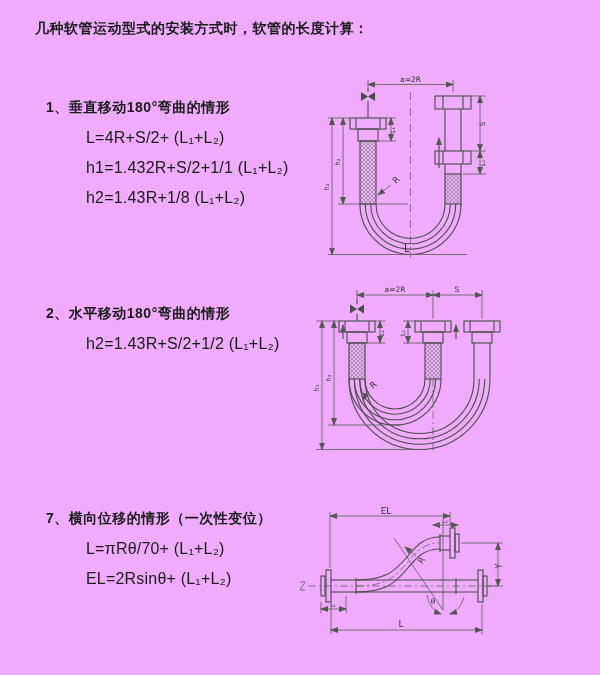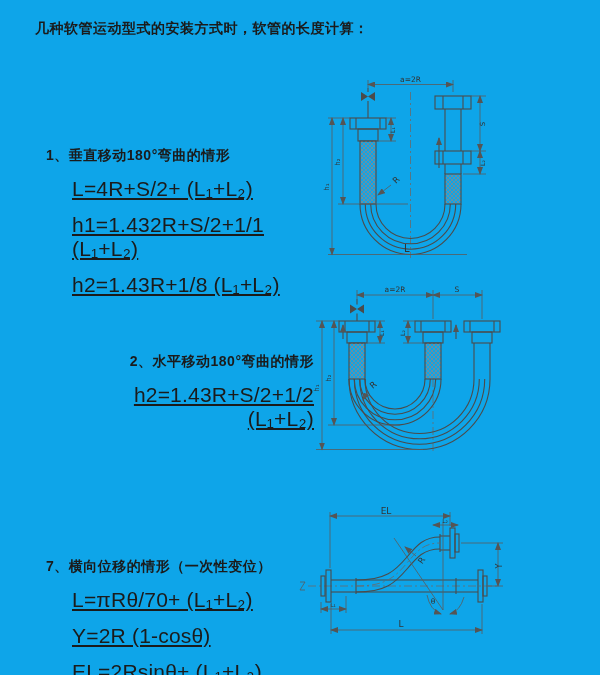--- a/index.html
+++ b/index.html
@@ -1,50 +1,49 @@
 <!DOCTYPE html>
 <html><head>
 <meta charset="utf-8">
 <style>
   html,body{margin:0;padding:0;background:#e8e8e8;}
-  .page{position:relative;width:600px;height:675px;background:#0ea5e9;overflow:hidden;
+  .page{position:relative;width:600px;height:675px;background:#f0abfc;overflow:hidden;
         font-family:"Liberation Sans","DejaVu Sans",sans-serif;color:#1b1b1b;}
   .title{position:absolute;left:35px;top:20px;font-size:14px;font-weight:700;letter-spacing:0.5px;}
   .sec{position:absolute;width:268px;}
-  .sec-h{font-size:14px;font-weight:700;letter-spacing:0.5px;margin-top:48px;}
-  .formula{font-size:21px;margin:12px 0 0 26px;letter-spacing:0.2px;text-decoration:underline;}
+  .sec-h{font-size:14px;font-weight:700;letter-spacing:0.5px;}
+  .formula{font-size:16px;margin:12px 0 0 40px;letter-spacing:0.2px;}
   svg.diag{position:absolute;}
   .dr{stroke:#4b4b4b;stroke-width:1.1;fill:none;}
   .dm{stroke:#5a5a5a;stroke-width:0.8;fill:none;}
   .ctr{stroke:#6a6a6a;stroke-width:0.8;fill:none;stroke-dasharray:8 3 2 3;}
   .diag text{fill:#333;font-family:"DejaVu Sans",sans-serif;}
 </style>
 </head>
 <body>
 
 <div class="page">
 
   <div class="title">几种软管运动型式的安装方式时，软管的长度计算：</div>
 
   <section class="sec" style="left:46px;top:99px;">
     <div class="sec-h">1、垂直移动180°弯曲的情形</div>
     <div class="formula">L=4R+S/2+ (L₁+L₂)</div>
     <div class="formula">h1=1.432R+S/2+1/1 (L₁+L₂)</div>
     <div class="formula">h2=1.43R+1/8 (L₁+L₂)</div>
   </section>
 
-  <section class="sec" style="left:46px;top:305px;text-align:right;">
+  <section class="sec" style="left:46px;top:305px;">
     <div class="sec-h">2、水平移动180°弯曲的情形</div>
     <div class="formula">h2=1.43R+S/2+1/2 (L₁+L₂)</div>
   </section>
 
   <section class="sec" style="left:46px;top:510px;">
     <div class="sec-h">7、横向位移的情形（一次性变位）</div>
     <div class="formula">L=πRθ/70+ (L₁+L₂)</div>
-    <div class="formula">Y=2R (1-cosθ)</div>
     <div class="formula">EL=2Rsinθ+ (L₁+L₂)</div>
   </section>
 
   <svg class="diag" style="left:312px;top:72px;" width="276" height="192" viewBox="0 0 276 192">
     <defs>
       <pattern id="hx" width="4" height="4" patternUnits="userSpaceOnUse">
         <path d="M0,0 L4,4 M4,0 L0,4" stroke="#8a8a8a" stroke-width="0.7"></path>
       </pattern>
       <marker id="ar" markerWidth="8" markerHeight="6" refX="7" refY="3" orient="auto-start-reverse" markerUnits="userSpaceOnUse" viewBox="0 0 8 6">
         <path d="M0,0 L8,3 L0,6 Z" fill="#555"></path>

